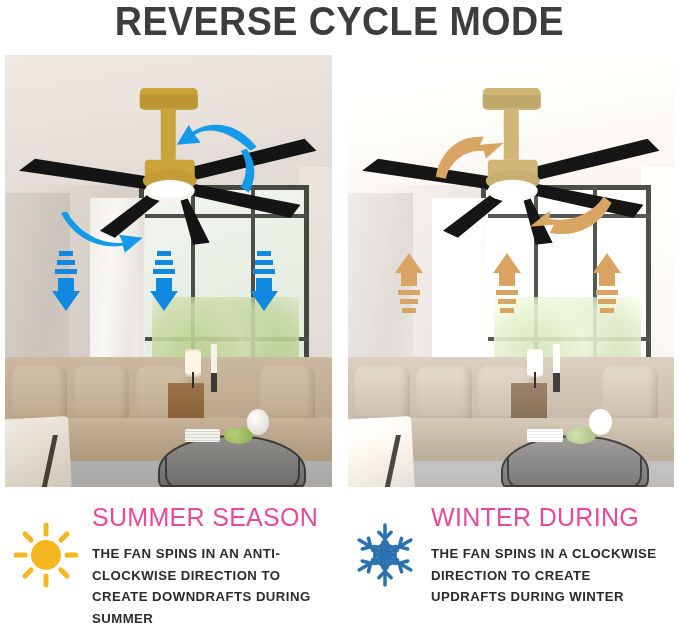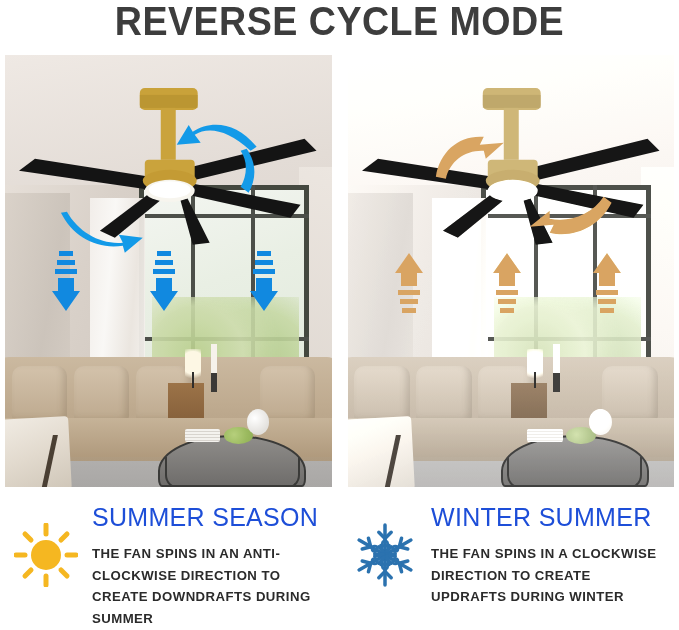--- a/index.html
+++ b/index.html
@@ -211,21 +211,21 @@
     box-sizing: border-box;
   }
   .caption .icon-wrap svg { display: block; }
   .caption .text-wrap { padding-top: 4px; }
   .caption h2 {
     margin: 0 0 13px 0;
     font-size: 25px;
     line-height: 26px;
     font-weight: normal;
     letter-spacing: 0.3px;
-    color: #1d4ed8;
+    color: #ec4899;
     white-space: nowrap;
   }
   .caption p {
     margin: 0;
     font-size: 13.2px;
     line-height: 21.5px;
     letter-spacing: 0.45px;
     color: #2b2b2b;
     max-width: 232px;
     font-weight: bold;
@@ -497,17 +497,17 @@
           <circle cx="32" cy="21" r="2.6"></circle>
           <circle cx="32" cy="43" r="2.6"></circle>
           <circle cx="22" cy="26" r="2.6"></circle>
           <circle cx="42" cy="26" r="2.6"></circle>
           <circle cx="22" cy="38" r="2.6"></circle>
           <circle cx="42" cy="38" r="2.6"></circle>
         </g>
       </svg>
     </div>
     <div class="text-wrap">
-      <h2>WINTER SUMMER</h2>
+      <h2>WINTER DURING</h2>
       <p>THE FAN SPINS IN A CLOCKWISE DIRECTION TO CREATE UPDRAFTS DURING WINTER</p>
     </div>
   </div>
 </div>
 
 </body></html>

